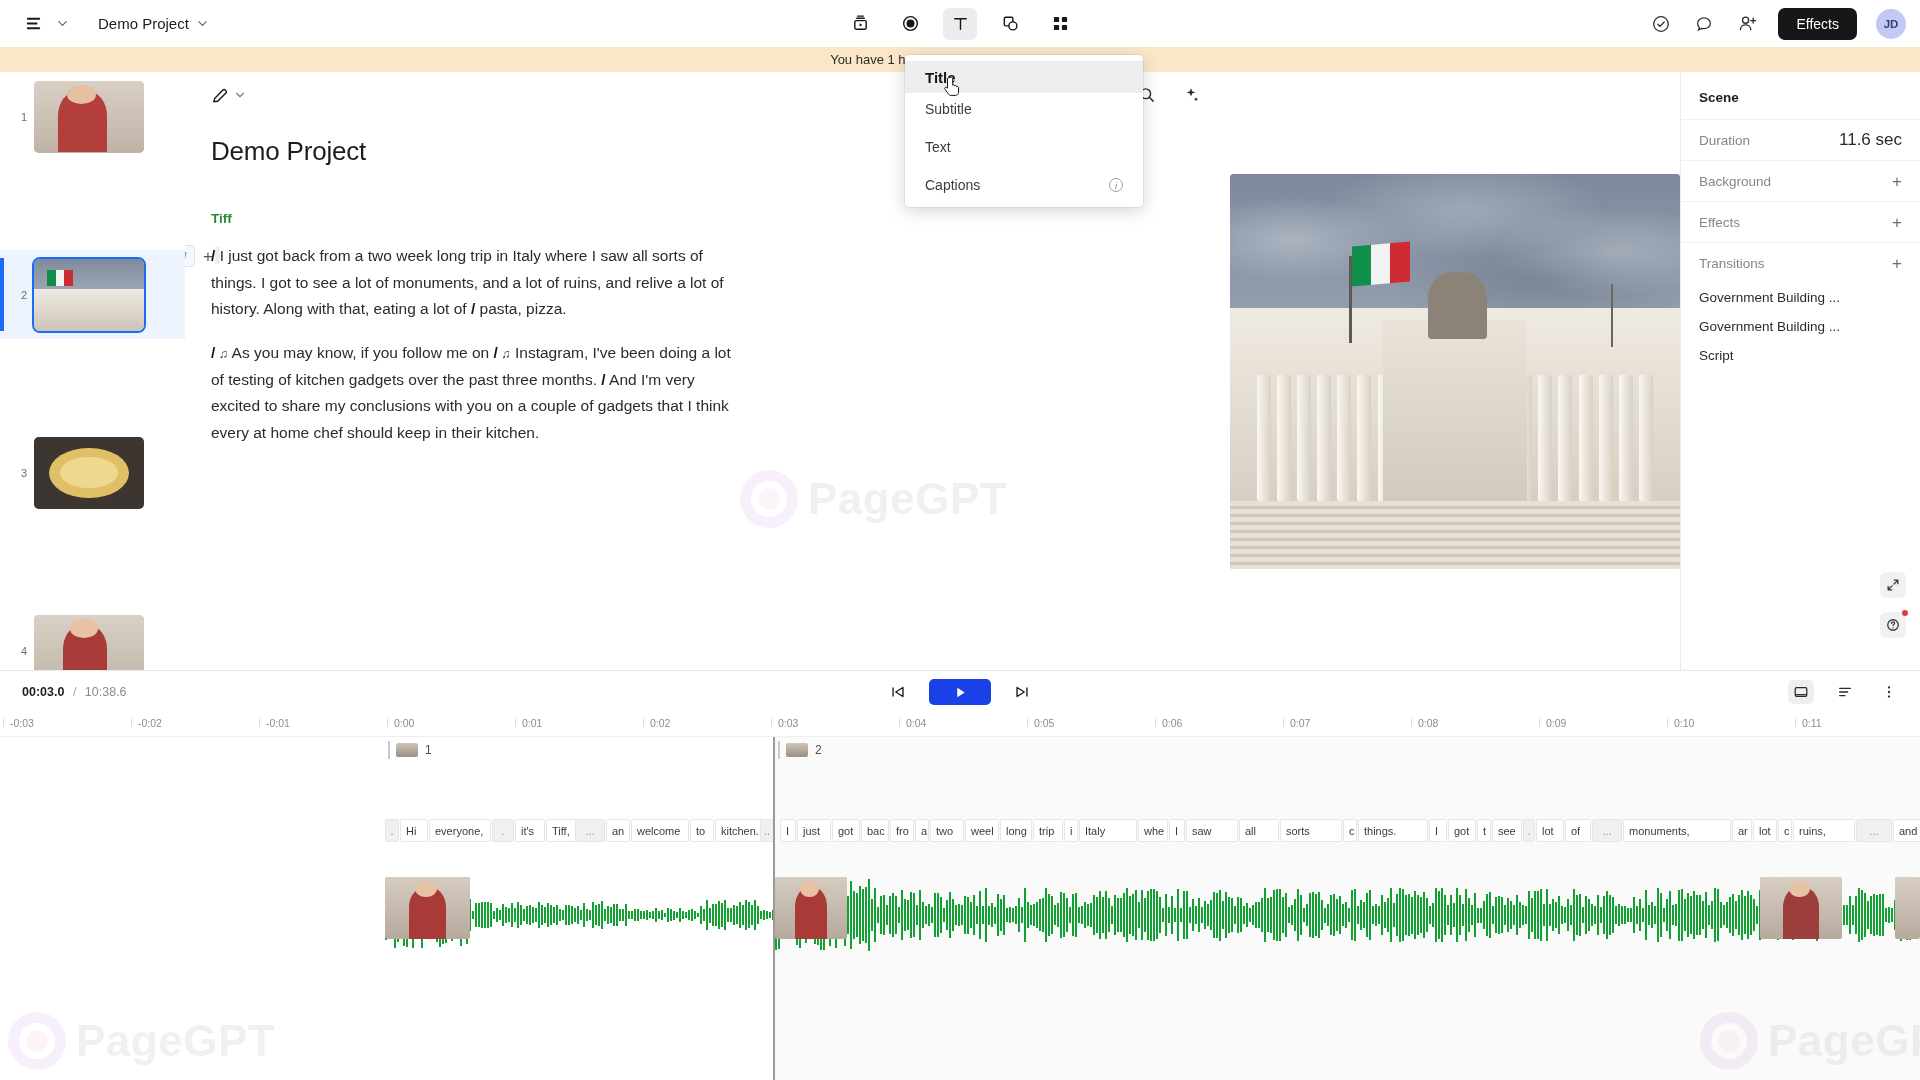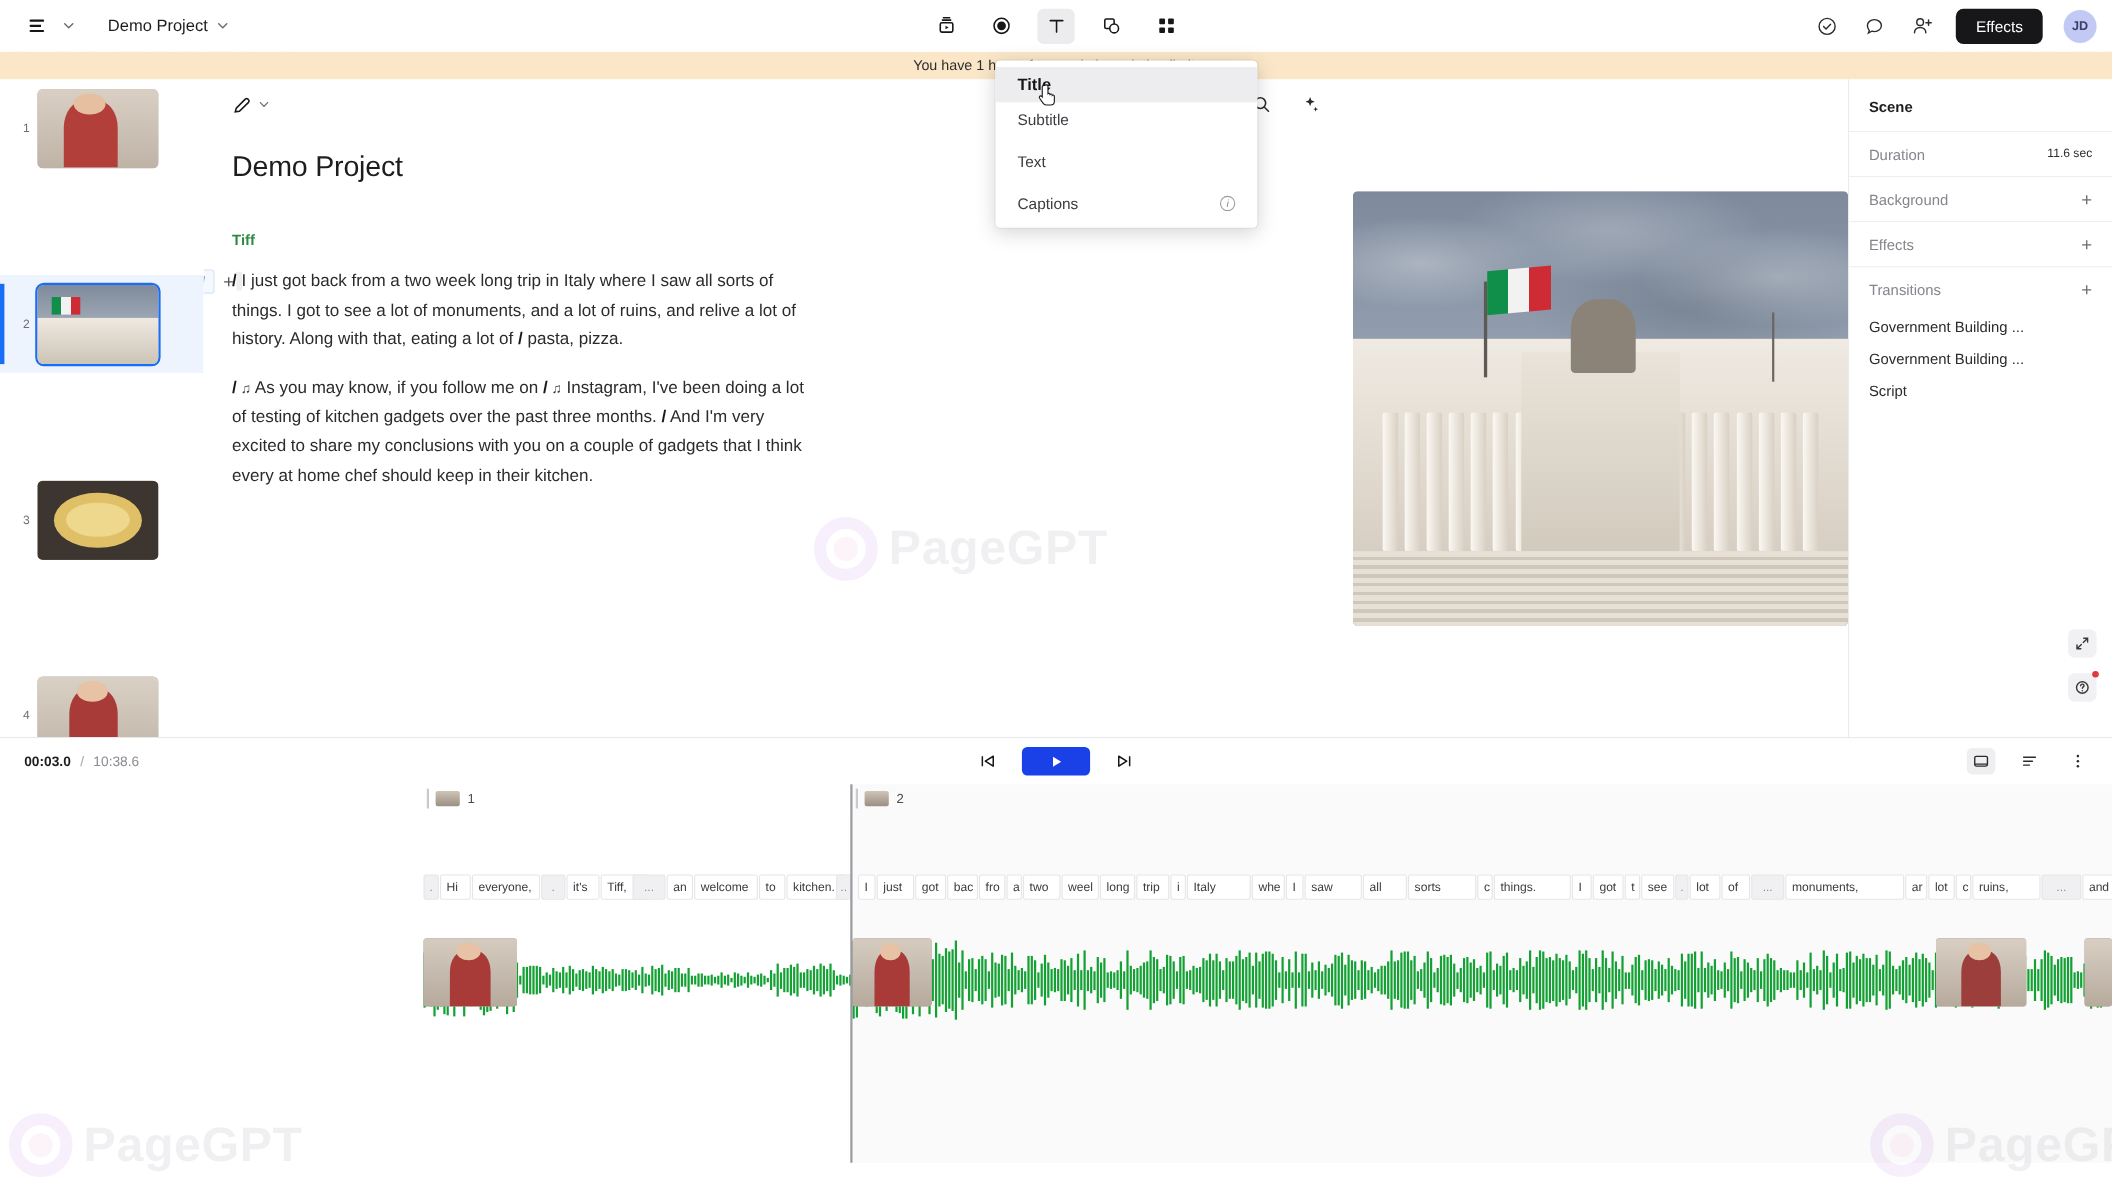--- a/index.html
+++ b/index.html
@@ -125,21 +125,21 @@
   .flagpole2 { position: absolute; right: 15%; bottom: 56%; width: 2px; height: 16%;
               background: #6a665f; }
 
   
   .rpanel { position: absolute; top: 72px; right: 0; width: 240px; bottom: 410px;
             background: #fff; border-left: 1px solid #ebebed; }
   .rp-head { font-size: 13.5px; font-weight: 700; padding: 18px 18px 14px 18px; }
   .rp-row { display: flex; align-items: center; justify-content: space-between;
             height: 41px; padding: 0 18px; border-top: 1px solid #efeff1;
             font-size: 13.5px; color: #85858c; cursor: pointer; }
-  .rp-row .val { color: #2b2b2e; font-size: 11px; }
+  .rp-row .val { color: #2b2b2e; font-size: 17px; }
   .rp-row .plus { font-size: 17px; color: #6e6e74; line-height: 1; }
   .rp-layers { font-size: 13.5px; font-weight: 700; padding: 16px 18px 10px 18px;
                border-top: 1px solid #efeff1; }
   .layer { font-size: 13.5px; color: #2b2b2e; padding: 7px 18px; cursor: pointer; }
   .fab { position: absolute; right: 14px; width: 26px; height: 26px;
          background: #f1f1f3; border-radius: 6px; display: flex; align-items: center;
          justify-content: center; cursor: pointer; color: #3a3a3e; }
   .fab.expand { bottom: 72px; }
   .fab.help { bottom: 32px; }
   .fab.help::after { content: ""; position: absolute; top: -2px; right: -2px;
@@ -492,20 +492,37 @@
         <div class="tgl">
           <svg width="16" height="16" viewBox="0 0 18 18" fill="#2b2b2e">
             <circle cx="9" cy="3.8" r="1.3"></circle>
               <circle cx="9" cy="9" r="1.3"></circle>
               <circle cx="9" cy="14.2" r="1.3"></circle>
           </svg>
         </div>
       </div>
     </div>
 
+    <div class="ruler" id="ruler">
+        <div class="tick" style="left: 10px;">-0:03</div>
+        <div class="tick" style="left: 138px;">-0:02</div>
+        <div class="tick" style="left: 266px;">-0:01</div>
+        <div class="tick" style="left: 394px;">0:00</div>
+        <div class="tick" style="left: 522px;">0:01</div>
+        <div class="tick" style="left: 650px;">0:02</div>
+        <div class="tick" style="left: 778px;">0:03</div>
+        <div class="tick" style="left: 906px;">0:04</div>
+        <div class="tick" style="left: 1034px;">0:05</div>
+        <div class="tick" style="left: 1162px;">0:06</div>
+        <div class="tick" style="left: 1290px;">0:07</div>
+        <div class="tick" style="left: 1418px;">0:08</div>
+        <div class="tick" style="left: 1546px;">0:09</div>
+        <div class="tick" style="left: 1674px;">0:10</div>
+        <div class="tick" style="left: 1802px;">0:11</div>
+      </div>
 
     <div class="tracks">
       <div class="shade" style="left:773px;right:0"></div>
       <div class="scene-marks" id="smarks">
           <div class="smark" style="left: 396px;">
             <div class="bar"></div>
             <div class="st" style="background: linear-gradient(rgb(207, 196, 182), rgb(154, 143, 130));"></div>
             <div class="sl">1</div>
           </div>
           <div class="smark" style="left: 786px;">

